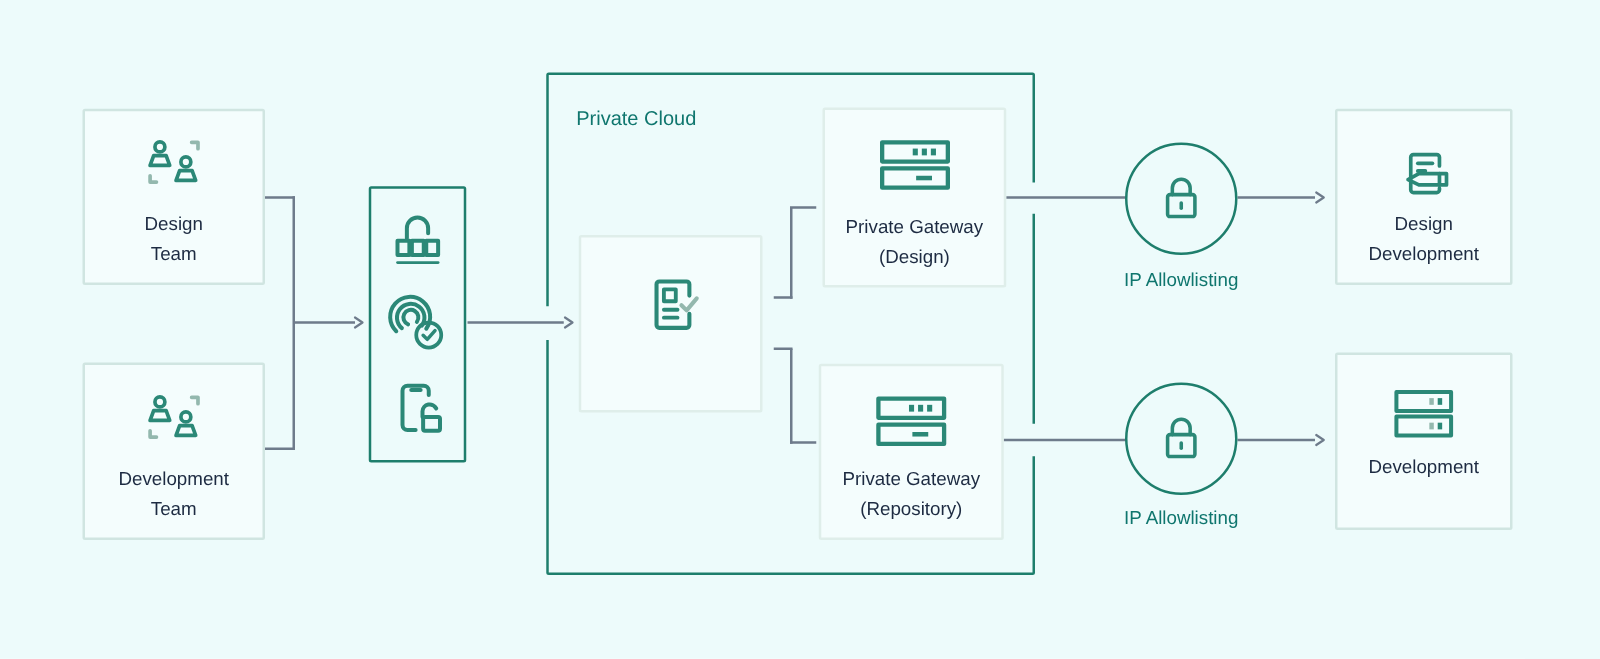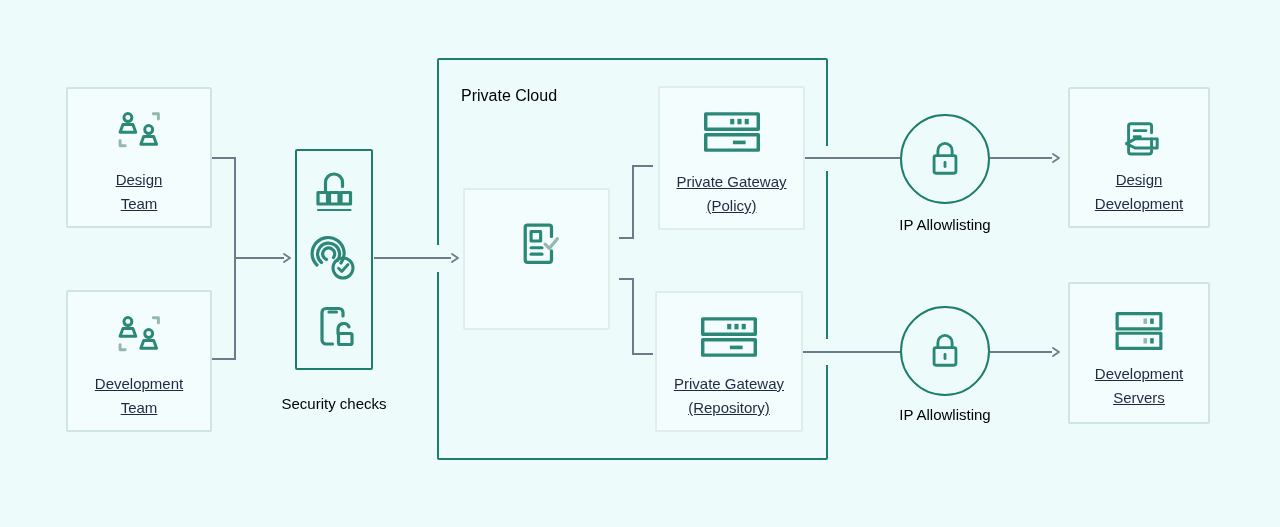--- a/index.html
+++ b/index.html
@@ -7,24 +7,24 @@
     position:relative;width:1280px;height:527px;overflow:hidden;
     background:#edfbfb;
     font-family:"Liberation Sans","DejaVu Sans",sans-serif;
     color:#1d2b42;
   }
   .box{position:absolute;background:#f4fdfd;border:2px solid #d0e5e1;border-radius:2px;box-sizing:border-box;}
   .box.inner{border-color:#dfeeea;}
   .outline{position:absolute;border:2.5px solid #1e7e6c;border-radius:2px;box-sizing:border-box;background:transparent;}
   .cloud{position:absolute;left:437px;top:58px;width:391px;height:402px;border:2.5px solid #1e7e6c;border-radius:2px;box-sizing:border-box;}
   .gap{position:absolute;background:#edfbfb;}
-  .lbl{position:absolute;font-size:15px;line-height:24px;text-align:center;color:#000000;}
+  .lbl{position:absolute;font-size:15px;line-height:24px;text-align:center;color:#0f766e;}
   .cloud-title{font-size:16px;text-align:left;line-height:20px;}
   .nlbl{position:absolute;left:0;right:0;text-align:center;font-size:15px;line-height:24px;color:#1d2b42;}
-  .nlbl span{display:block;text-decoration:underline;}
+  .nlbl span{display:block;}
   .ic{position:absolute;left:50%;transform:translateX(-50%);}
   .h{position:absolute;height:2px;background:#6e7b8b;}
   .v{position:absolute;width:2px;background:#6e7b8b;}
   .chev{position:absolute;}
   .circle{position:absolute;width:90px;height:90px;border-radius:50%;border:2.5px solid #1e7e6c;
           background:#edfbfb;display:flex;align-items:center;justify-content:center;box-sizing:border-box;}
   .seccol{display:flex;flex-direction:column;align-items:center;justify-content:space-evenly;}
   svg .s{fill:none;stroke:#2b8877;stroke-width:3.2;stroke-linecap:round;stroke-linejoin:round;}
   svg .sa{fill:none;stroke:#93b8ae;stroke-width:3.2;stroke-linecap:round;stroke-linejoin:round;}
   svg .f{fill:#2b8877;}
@@ -117,21 +117,20 @@
       <circle class="s" cx="34" cy="34" r="10" fill="#edfbfb" style="stroke-width:3"></circle>
       <path class="s" style="stroke-width:2.8" d="M29.5 34.2 l3.3 3.3 L39 30.5"></path>
     </svg>
     <svg width="46" height="48" viewBox="0 0 46 48">
       <path class="s" d="M32 14 V10.5 a4 4 0 0 0 -4 -4 H15 a4 4 0 0 0 -4 4 V38 a4 4 0 0 0 4 4 h6.5"></path>
       <path class="s" d="M18 10 h7.5"></path>
       <path class="s" d="M27 31.5 v-4.5 a5.8 5.8 0 0 1 11 -2.2"></path>
       <rect class="s" x="27.5" y="31.5" width="13.5" height="11" rx="1.5"></rect>
     </svg>
   </div>
-  <div class="lbl" style="left:254px;top:392px;width:160px">Security checks</div>
 
   <div class="box inner" style="left:463px;top:188px;width:147px;height:142px">
     <svg class="ic" style="top:22px" width="58" height="58" viewBox="0 0 64 64">
       <path class="s" style="stroke-width:3.6" d="M48 27 V17 a2.5 2.5 0 0 0 -2.5 -2.5 H21.5 a2.5 2.5 0 0 0 -2.5 2.5 V53 a2.5 2.5 0 0 0 2.5 2.5 H45.5 a2.5 2.5 0 0 0 2.5 -2.5 V43"></path>
       <rect class="s" style="stroke-width:3.4" x="25.5" y="21.5" width="10.5" height="10.5"></rect>
       <path class="s" style="stroke-width:3.4" d="M25.5 39.5 h12"></path>
       <path class="s" style="stroke-width:3.4" d="M25.5 46.5 h12"></path>
       <path class="sa" style="stroke-width:3.6" d="M41 35.5 l4.6 4.6 L54.5 29.5"></path>
     </svg>
   </div>
@@ -140,21 +139,21 @@
     <svg class="ic" style="top:23px" width="58" height="42" viewBox="0 0 64 46">
       <rect class="s" style="stroke-width:3.8" x="3" y="3" width="58" height="17"></rect>
       <rect class="s" style="stroke-width:3.8" x="3" y="26" width="58" height="17"></rect>
       <rect class="f" x="30" y="8.5" width="4.5" height="6"></rect>
       <rect class="f" x="38" y="8.5" width="4.5" height="6"></rect>
       <rect class="f" x="46" y="8.5" width="4.5" height="6"></rect>
       <rect class="f" x="33" y="32.5" width="14" height="4"></rect>
     </svg>
     <div class="nlbl" style="top:82px">
       <span>Private Gateway</span>
-      <span>(Policy)</span>
+      <span>(Design)</span>
     </div>
   </div>
 
   <div class="box inner" style="left:655px;top:291px;width:148px;height:141px">
     <svg class="ic" style="top:23px" width="58" height="42" viewBox="0 0 64 46">
       <rect class="s" style="stroke-width:3.8" x="3" y="3" width="58" height="17"></rect>
       <rect class="s" style="stroke-width:3.8" x="3" y="26" width="58" height="17"></rect>
       <rect class="f" x="30" y="8.5" width="4.5" height="6"></rect>
       <rect class="f" x="38" y="8.5" width="4.5" height="6"></rect>
       <rect class="f" x="46" y="8.5" width="4.5" height="6"></rect>
@@ -202,17 +201,16 @@
     <svg class="ic" style="top:26px" width="50" height="42" viewBox="0 0 56 46">
       <rect class="s" style="stroke-width:3.6" x="3.5" y="3.5" width="49" height="17"></rect>
       <rect class="s" style="stroke-width:3.6" x="3.5" y="25.5" width="49" height="17"></rect>
       <rect class="fa" x="33" y="9" width="4" height="6"></rect>
       <rect class="f" x="40.5" y="9" width="4" height="6"></rect>
       <rect class="fa" x="33" y="31" width="4" height="6"></rect>
       <rect class="f" x="40.5" y="31" width="4" height="6"></rect>
     </svg>
     <div class="nlbl" style="top:78px">
       <span>Development</span>
-      <span>Servers</span>
     </div>
   </div>
 
 </div>
 
 </body></html>

